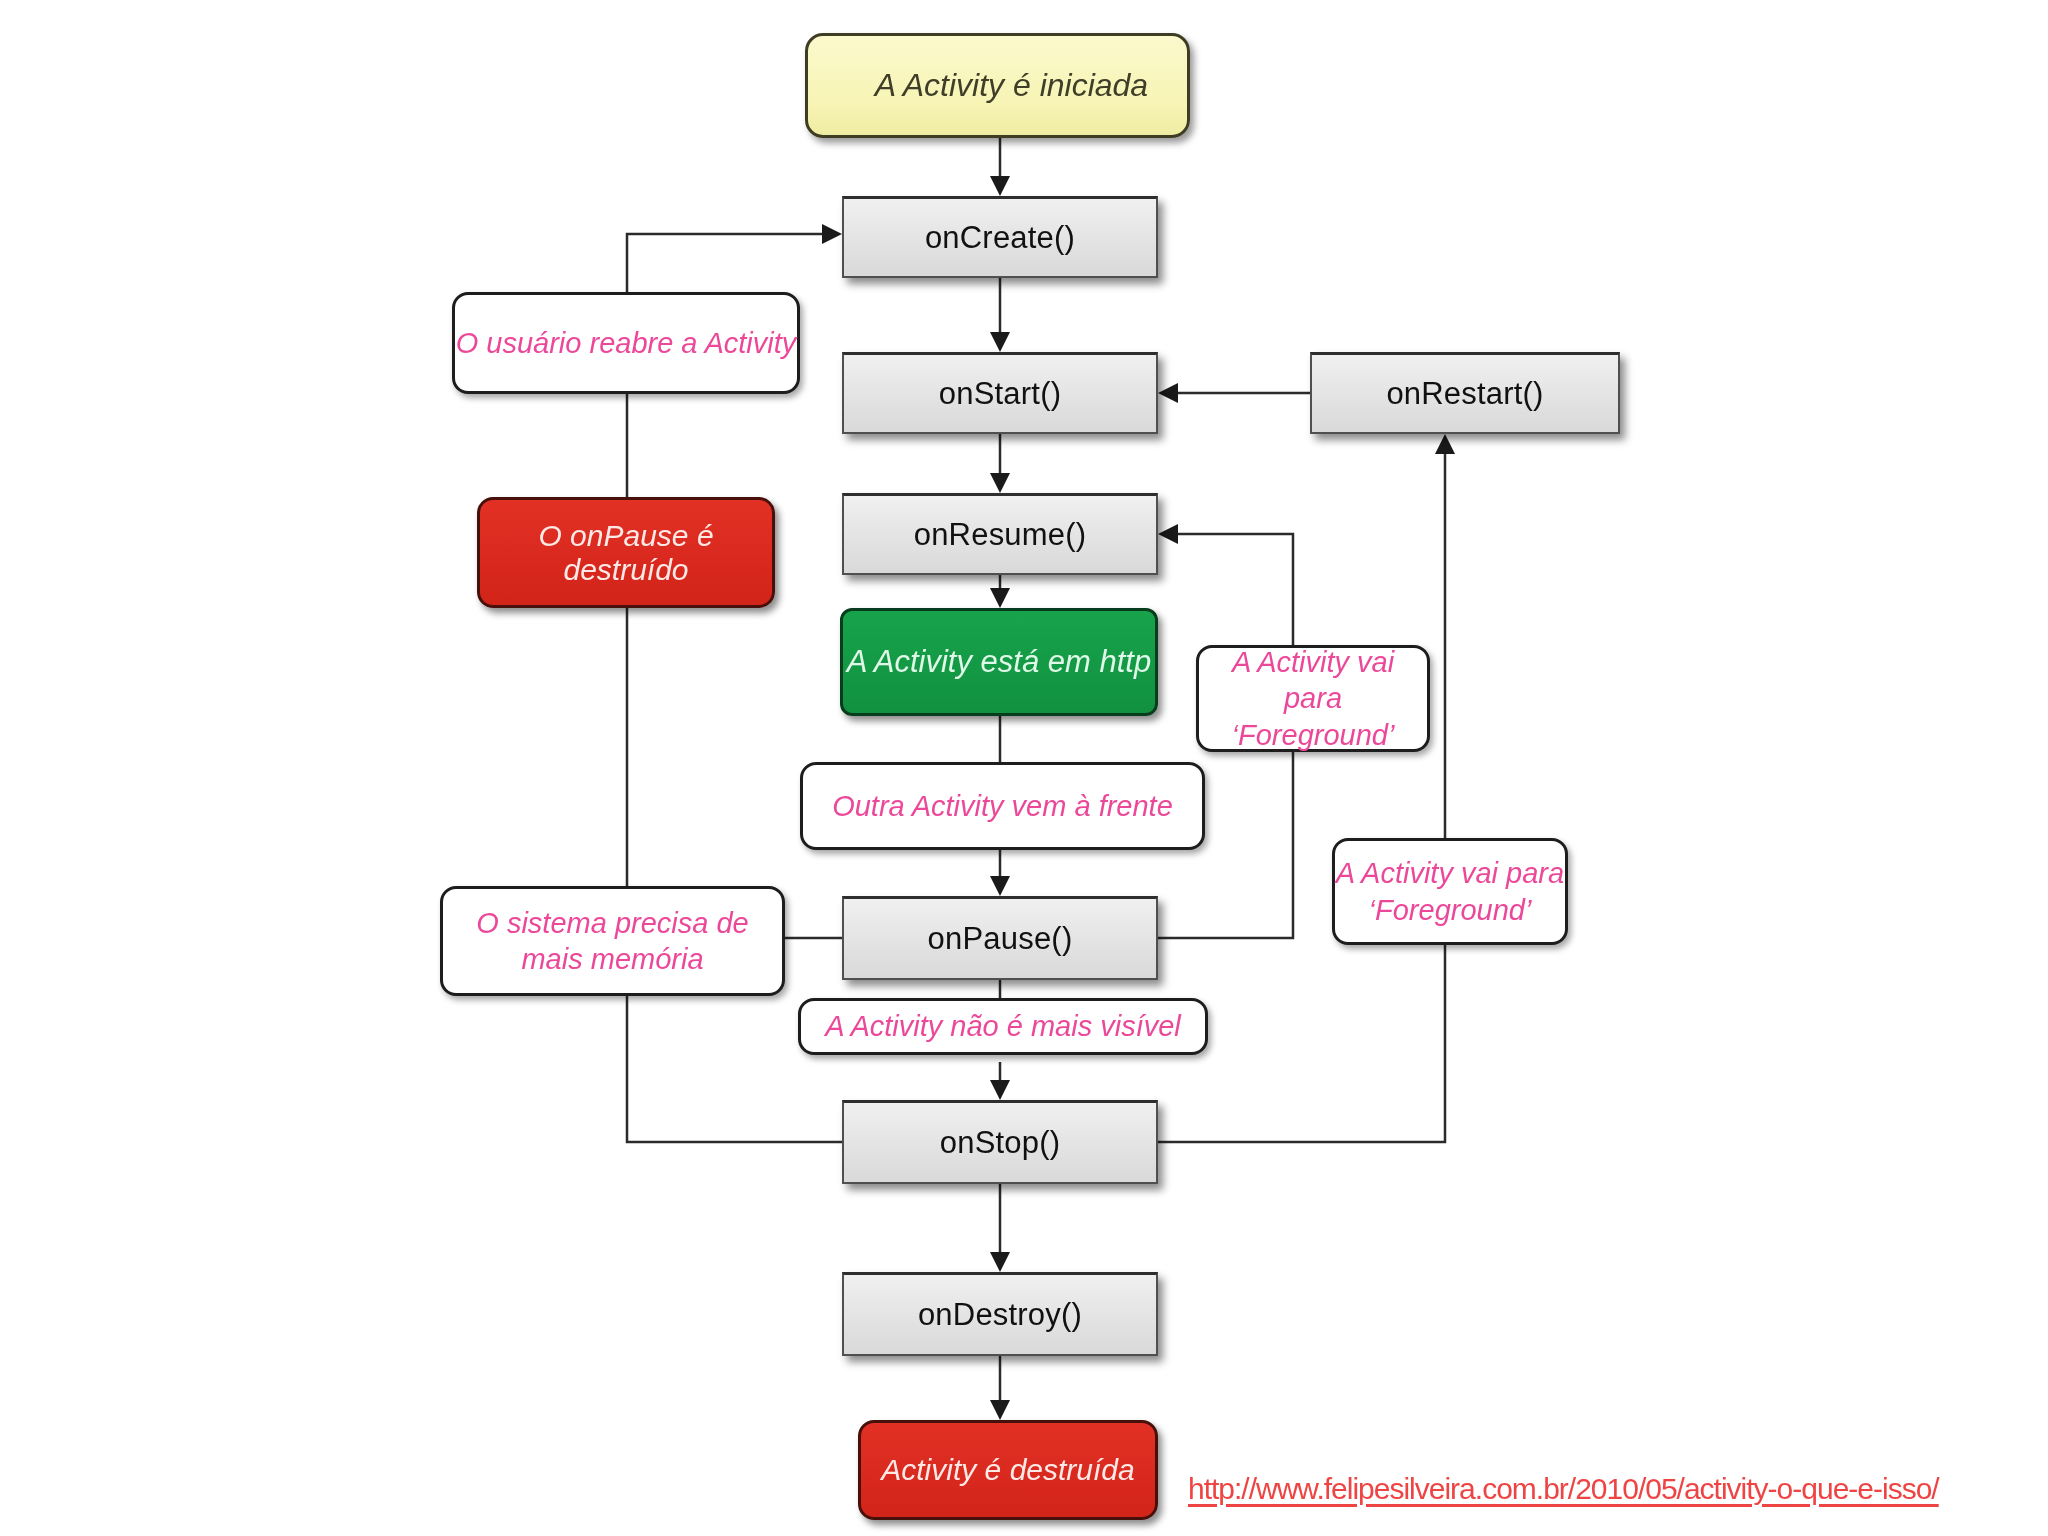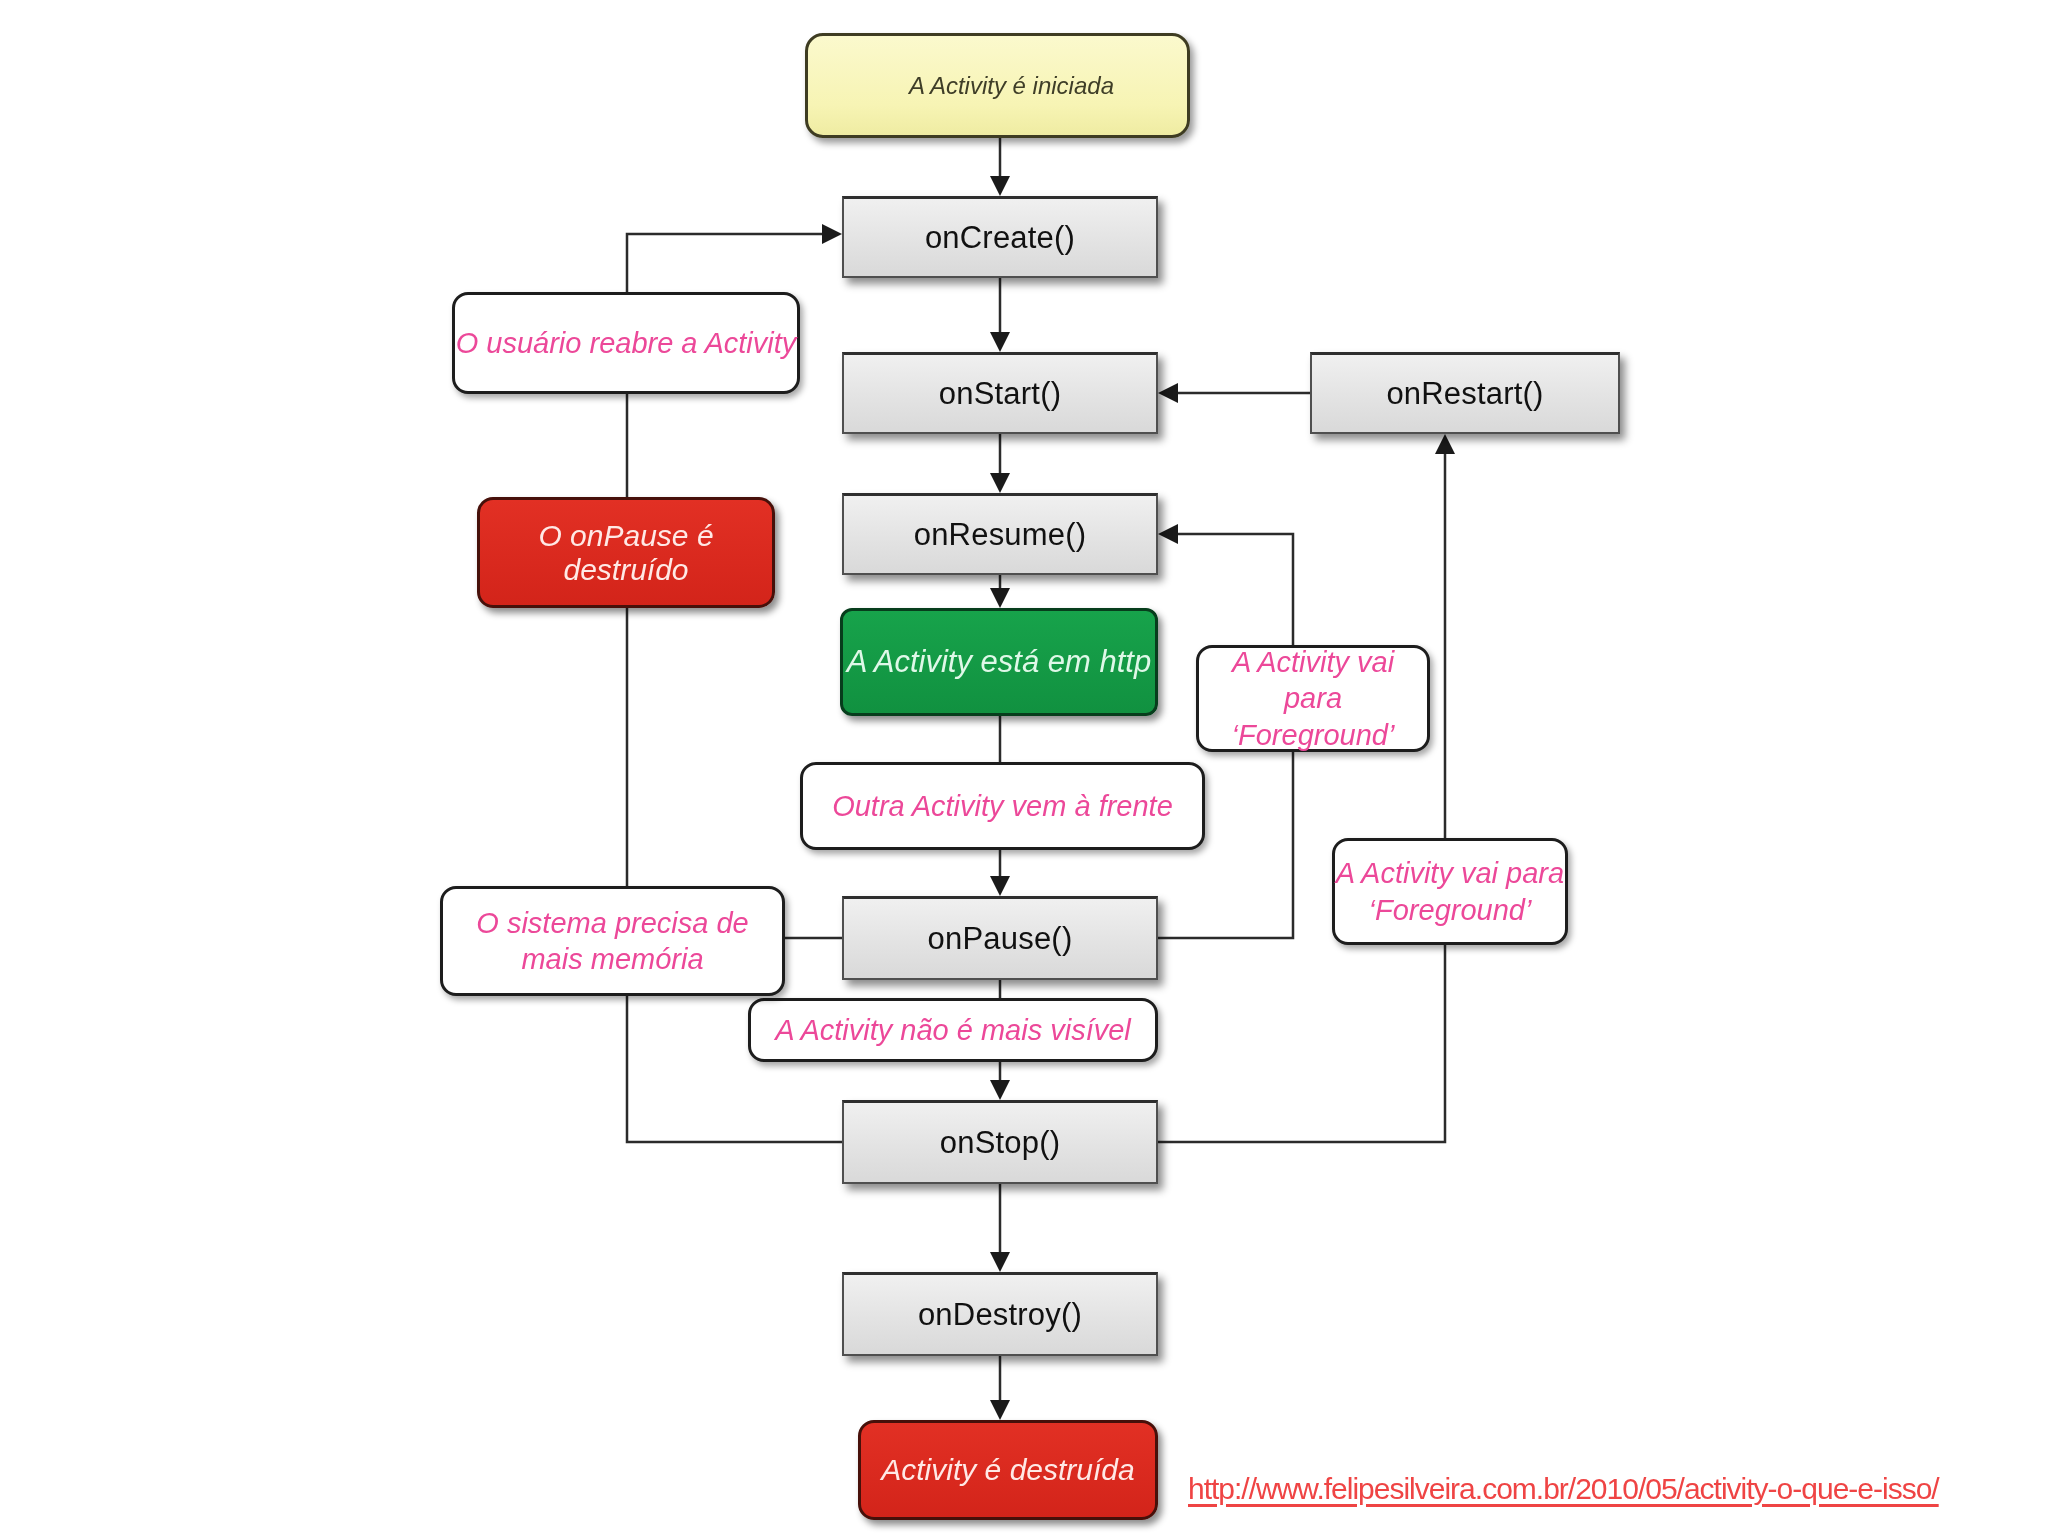--- a/index.html
+++ b/index.html
@@ -35,21 +35,21 @@
     font-size: 31px;
     letter-spacing: 0.2px;
   }
   .start {
     background: linear-gradient(180deg, #fbf9cd 0%, #f7f4b4 70%, #efeca2 100%);
     border: 3px solid #3e3c22;
     border-radius: 18px;
     box-shadow: 4px 5px 7px rgba(0,0,0,0.40);
     color: #3f3e28;
     font-style: italic;
-    font-size: 24px;
+    font-size: 32px;
     padding-left: 28px;
   }
   .state-green {
     background: linear-gradient(180deg, #17a34b 0%, #119140 100%);
     border: 3px solid #073d1c;
     border-radius: 12px;
     box-shadow: 4px 5px 7px rgba(0,0,0,0.45);
     color: #dff8e8;
     font-style: italic;
     font-size: 31px;
@@ -139,21 +139,21 @@
   <div class="node method" style="left:1310px; top:352px; width:310px; height:82px;">onRestart()</div>
 
   <div class="node method" style="left:842px; top:493px; width:316px; height:82px;">onResume()</div>
 
   <div class="node state-green" style="left:840px; top:608px; width:318px; height:108px;">A Activity está em http</div>
 
   <div class="node note" style="left:800px; top:762px; width:405px; height:88px;">Outra Activity vem à frente</div>
 
   <div class="node method" style="left:842px; top:896px; width:316px; height:84px;">onPause()</div>
 
-  <div class="node note" style="left:748px; top:998px; width:410px; height:64px;">A Activity não é mais visível</div>
+  <div class="node note" style="left:798px; top:998px; width:410px; height:57px;">A Activity não é mais visível</div>
 
   <div class="node method" style="left:842px; top:1100px; width:316px; height:84px;">onStop()</div>
 
   <div class="node method" style="left:842px; top:1272px; width:316px; height:84px;">onDestroy()</div>
 
   <div class="node state-red" style="left:858px; top:1420px; width:300px; height:100px;">Activity é destruída</div>
 
   <div class="node note" style="left:452px; top:292px; width:348px; height:102px;">O usuário reabre a Activity</div>
 
   <div class="node state-red" style="left:477px; top:497px; width:298px; height:111px;">O onPause é destruído</div>

